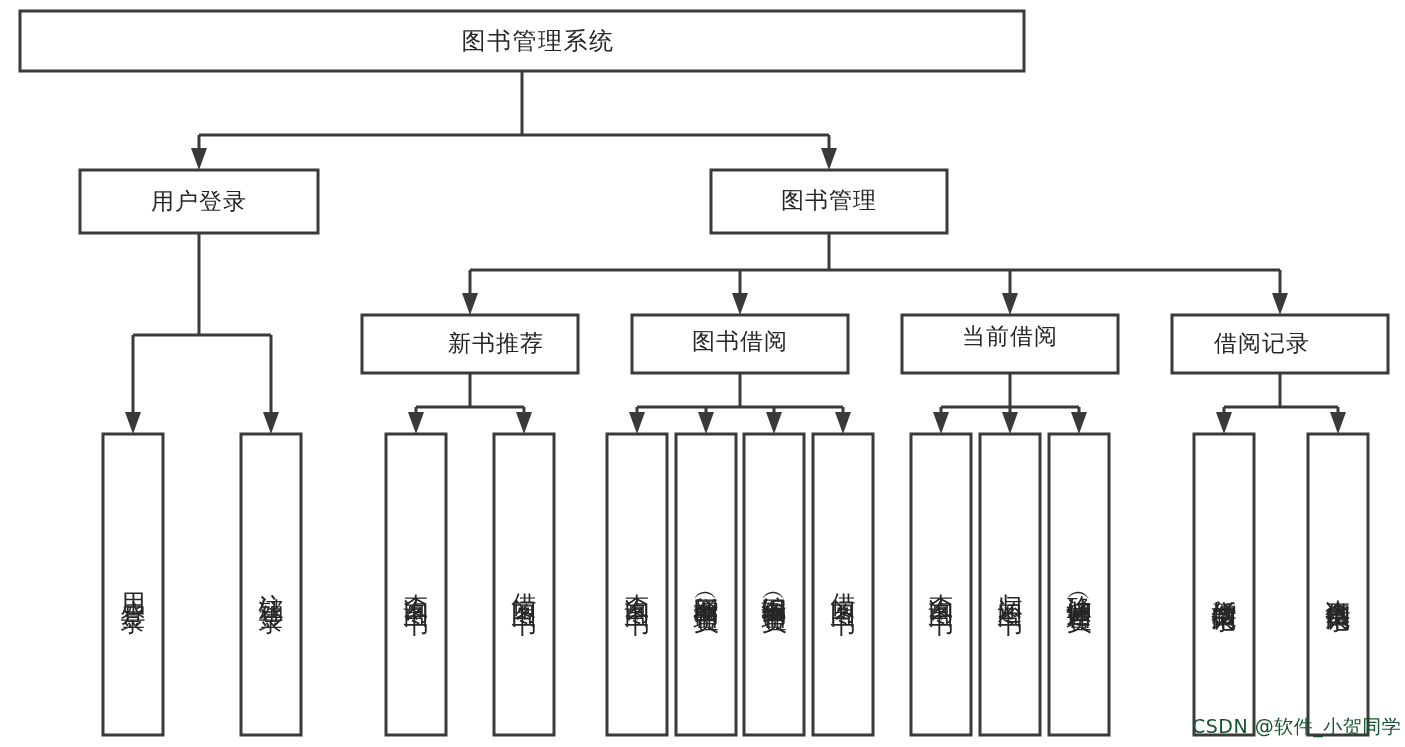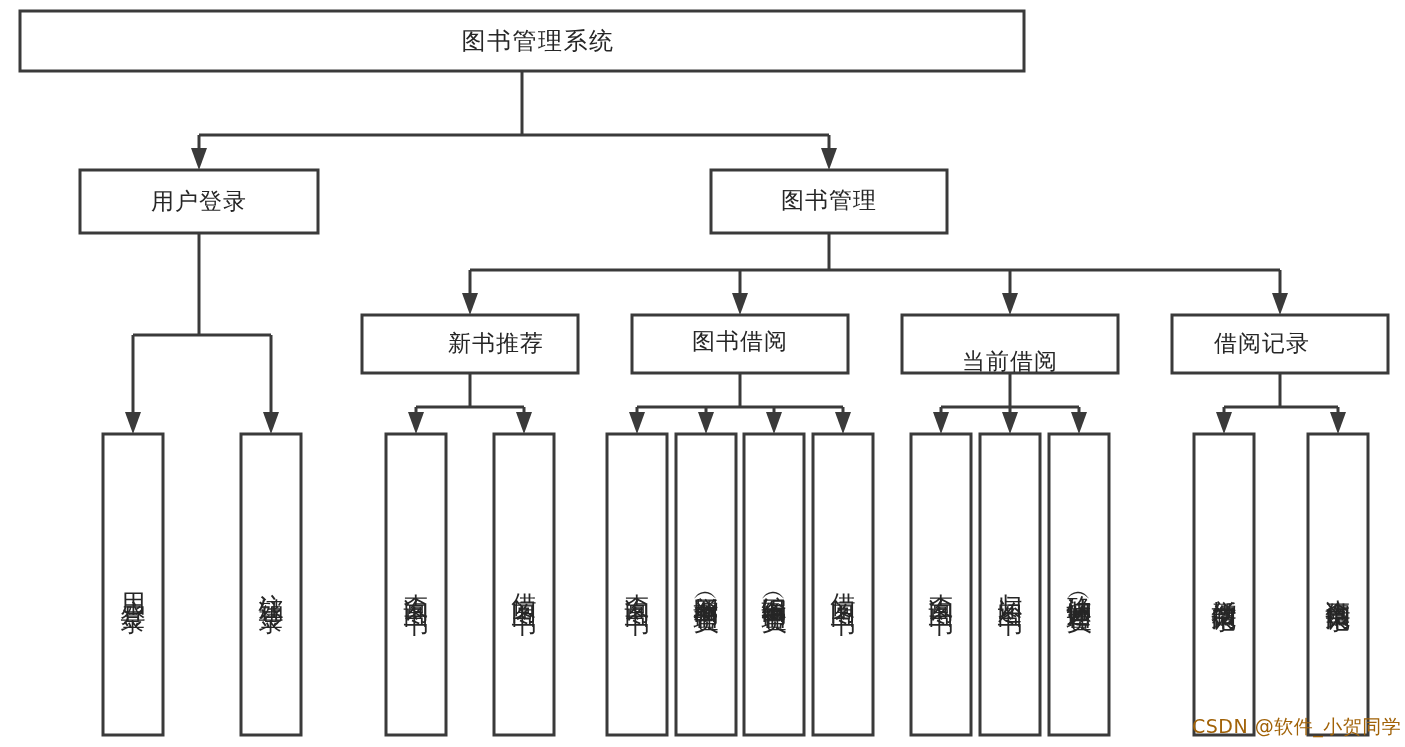--- a/index.html
+++ b/index.html
@@ -74,21 +74,21 @@
     white-space: nowrap;
     justify-content: center;
     align-items: center;
   }
   .node-label.vertical.tight {
     letter-spacing: 2px;
   }
   .watermark {
     position: absolute;
     font-size: 19px;
-    color: #a16207;
+    color: #14532d;
     white-space: nowrap;
     letter-spacing: 0.5px;
     pointer-events: none;
     font-family: "DejaVu Sans", "Liberation Sans", sans-serif;
   }
 </style>
 </head>
 <body>
 
 <div id="diagram-root">
@@ -200,21 +200,21 @@
     <rect class="node-box" x="1308" y="434" width="60" height="301"></rect>
   </svg>
 
   <div class="node-label title" style="left:20px; top:11px; width:1004px; height:60px;padding-left:32px;">图书管理系统</div>
 
   <div class="node-label horizontal" style="left:80px; top:170px; width:238px; height:63px;">用户登录</div>
   <div class="node-label horizontal" style="left:711px; top:169px; width:236px; height:63px;">图书管理</div>
 
   <div class="node-label horizontal" style="left:347px; top:315px; width:216px; height:58px;margin-left:41px;">新书推荐</div>
   <div class="node-label horizontal" style="left:632px; top:315px; width:216px; height:58px;font-family:Liberation Mono, monospace;">图书借阅</div>
-  <div class="node-label horizontal" style="left:902px; top:333px; width:216px; height:58px;">当前借阅</div>
+  <div class="node-label horizontal" style="left:902px; top:308px; width:216px; height:58px;">当前借阅</div>
   <div class="node-label horizontal" style="left:1172px; top:315px; width:180px; height:58px;">借阅记录</div>
 
   <div class="node-label vertical" style="left:103px; top:434px; width:60px; height:301px;">用户登录</div>
   <div class="node-label vertical" style="left:241px; top:434px; width:60px; height:301px;">注销登录</div>
 
   <div class="node-label vertical" style="left:386px; top:434px; width:60px; height:301px;">查询图书</div>
   <div class="node-label vertical" style="left:494px; top:434px; width:60px; height:301px;">借阅图书</div>
 
   <div class="node-label vertical" style="left:607px; top:434px; width:60px; height:301px;">查询图书</div>
   <div class="node-label vertical tight" style="left:676px; top:434px; width:60px; height:301px;">新增图书（管理员）</div>

